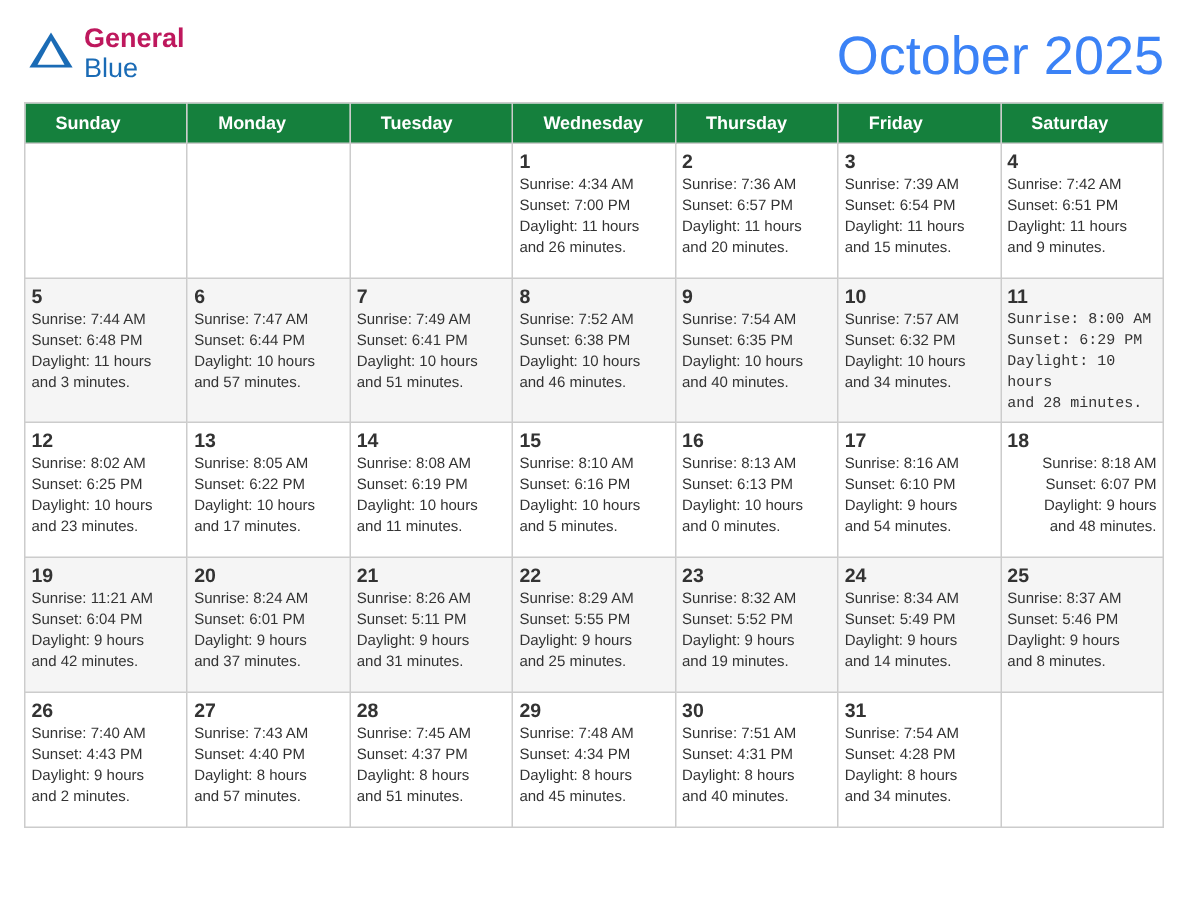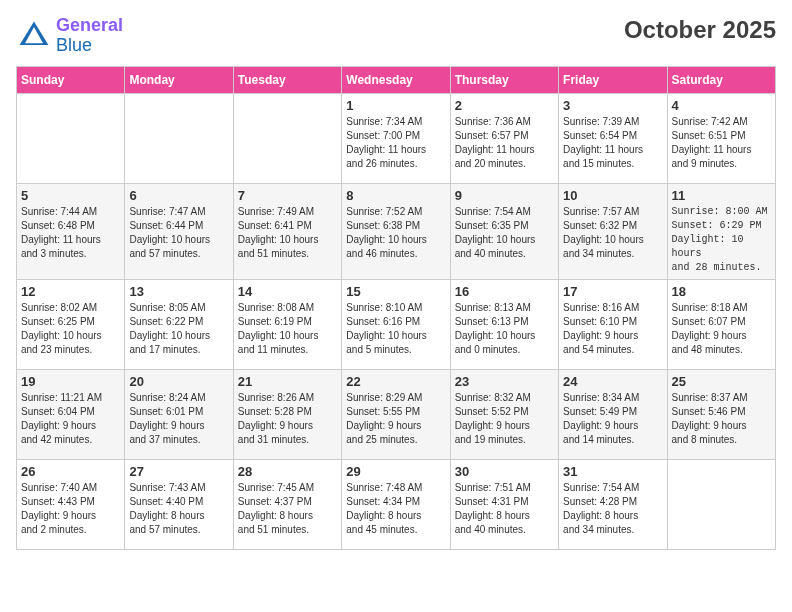--- a/index.html
+++ b/index.html
@@ -22,54 +22,54 @@
       gap: 4px;
     }
     .logo-text {
       display: flex;
       flex-direction: column;
       line-height: 1.1;
     }
     .logo-general {
       font-size: 18px;
       font-weight: bold;
-      color: #8b5cf6;
+      color: #be185d;
     }
     .logo-blue {
       font-size: 18px;
       font-weight: normal;
       color: #1a6bb5;
     }
     .logo-icon {
       width: 36px;
       height: 36px;
     }
     .title-block {
       text-align: right;
     }
     .month-title {
-      font-size: 24px;
-      font-weight: bold;
-      color: #404040;
+      font-size: 36px;
+      font-weight: normal;
+      color: #3b82f6;
     }
     .subtitle {
       font-size: 15px;
       color: #555;
     }
     table {
       width: 100%;
       border-collapse: collapse;
       table-layout: fixed;
     }
     thead tr th {
-      background-color: #ec4899;
+      background-color: #15803d;
       color: #fff;
       font-size: 12px;
       font-weight: bold;
-      padding: 6px 4px;
+      padding: 6px 20px;
       text-align: left;
       border: 1px solid #ccc;
     }
     tbody tr td {
       vertical-align: top;
       border: 1px solid #ccc;
       padding: 4px;
       min-height: 80px;
       height: 90px;
       font-size: 10.5px;
@@ -125,21 +125,21 @@
         <th>Saturday</th>
       </tr>
   </thead>
   <tbody id="calendar-body">
   <tr>
         <td class="empty-cell"></td>
         <td class="empty-cell"></td>
         <td class="empty-cell"></td>
         <td>
           <div class="day-num">1</div>
-          <div class="day-info" style="white-space: pre-line;">Sunrise: 7:34 AM
+          <div class="day-info" style="white-space: pre-line;">Sunrise: 4:34 AM
 Sunset: 7:00 PM
 Daylight: 11 hours
 and 26 minutes.</div>
         </td>
         <td>
           <div class="day-num">2</div>
           <div class="day-info" style="white-space: pre-line;">Sunrise: 7:36 AM
 Sunset: 6:57 PM
 Daylight: 11 hours
 and 20 minutes.</div>
@@ -248,21 +248,21 @@
         </td>
         <td>
           <div class="day-num">17</div>
           <div class="day-info" style="white-space: pre-line;">Sunrise: 8:16 AM
 Sunset: 6:10 PM
 Daylight: 9 hours
 and 54 minutes.</div>
         </td>
         <td>
           <div class="day-num">18</div>
-          <div class="day-info" style="white-space: pre-line;">Sunrise: 8:18 AM
+          <div class="day-info" style="white-space: pre-line; text-align: right;">Sunrise: 8:18 AM
 Sunset: 6:07 PM
 Daylight: 9 hours
 and 48 minutes.</div>
         </td>
       </tr>
       <tr>
         <td>
           <div class="day-num">19</div>
           <div class="day-info" style="white-space: pre-line;">Sunrise: 11:21 AM
 Sunset: 6:04 PM
@@ -272,21 +272,21 @@
         <td>
           <div class="day-num">20</div>
           <div class="day-info" style="white-space: pre-line;">Sunrise: 8:24 AM
 Sunset: 6:01 PM
 Daylight: 9 hours
 and 37 minutes.</div>
         </td>
         <td>
           <div class="day-num">21</div>
           <div class="day-info" style="white-space: pre-line;">Sunrise: 8:26 AM
-Sunset: 5:28 PM
+Sunset: 5:11 PM
 Daylight: 9 hours
 and 31 minutes.</div>
         </td>
         <td>
           <div class="day-num">22</div>
           <div class="day-info" style="white-space: pre-line;">Sunrise: 8:29 AM
 Sunset: 5:55 PM
 Daylight: 9 hours
 and 25 minutes.</div>
         </td>

